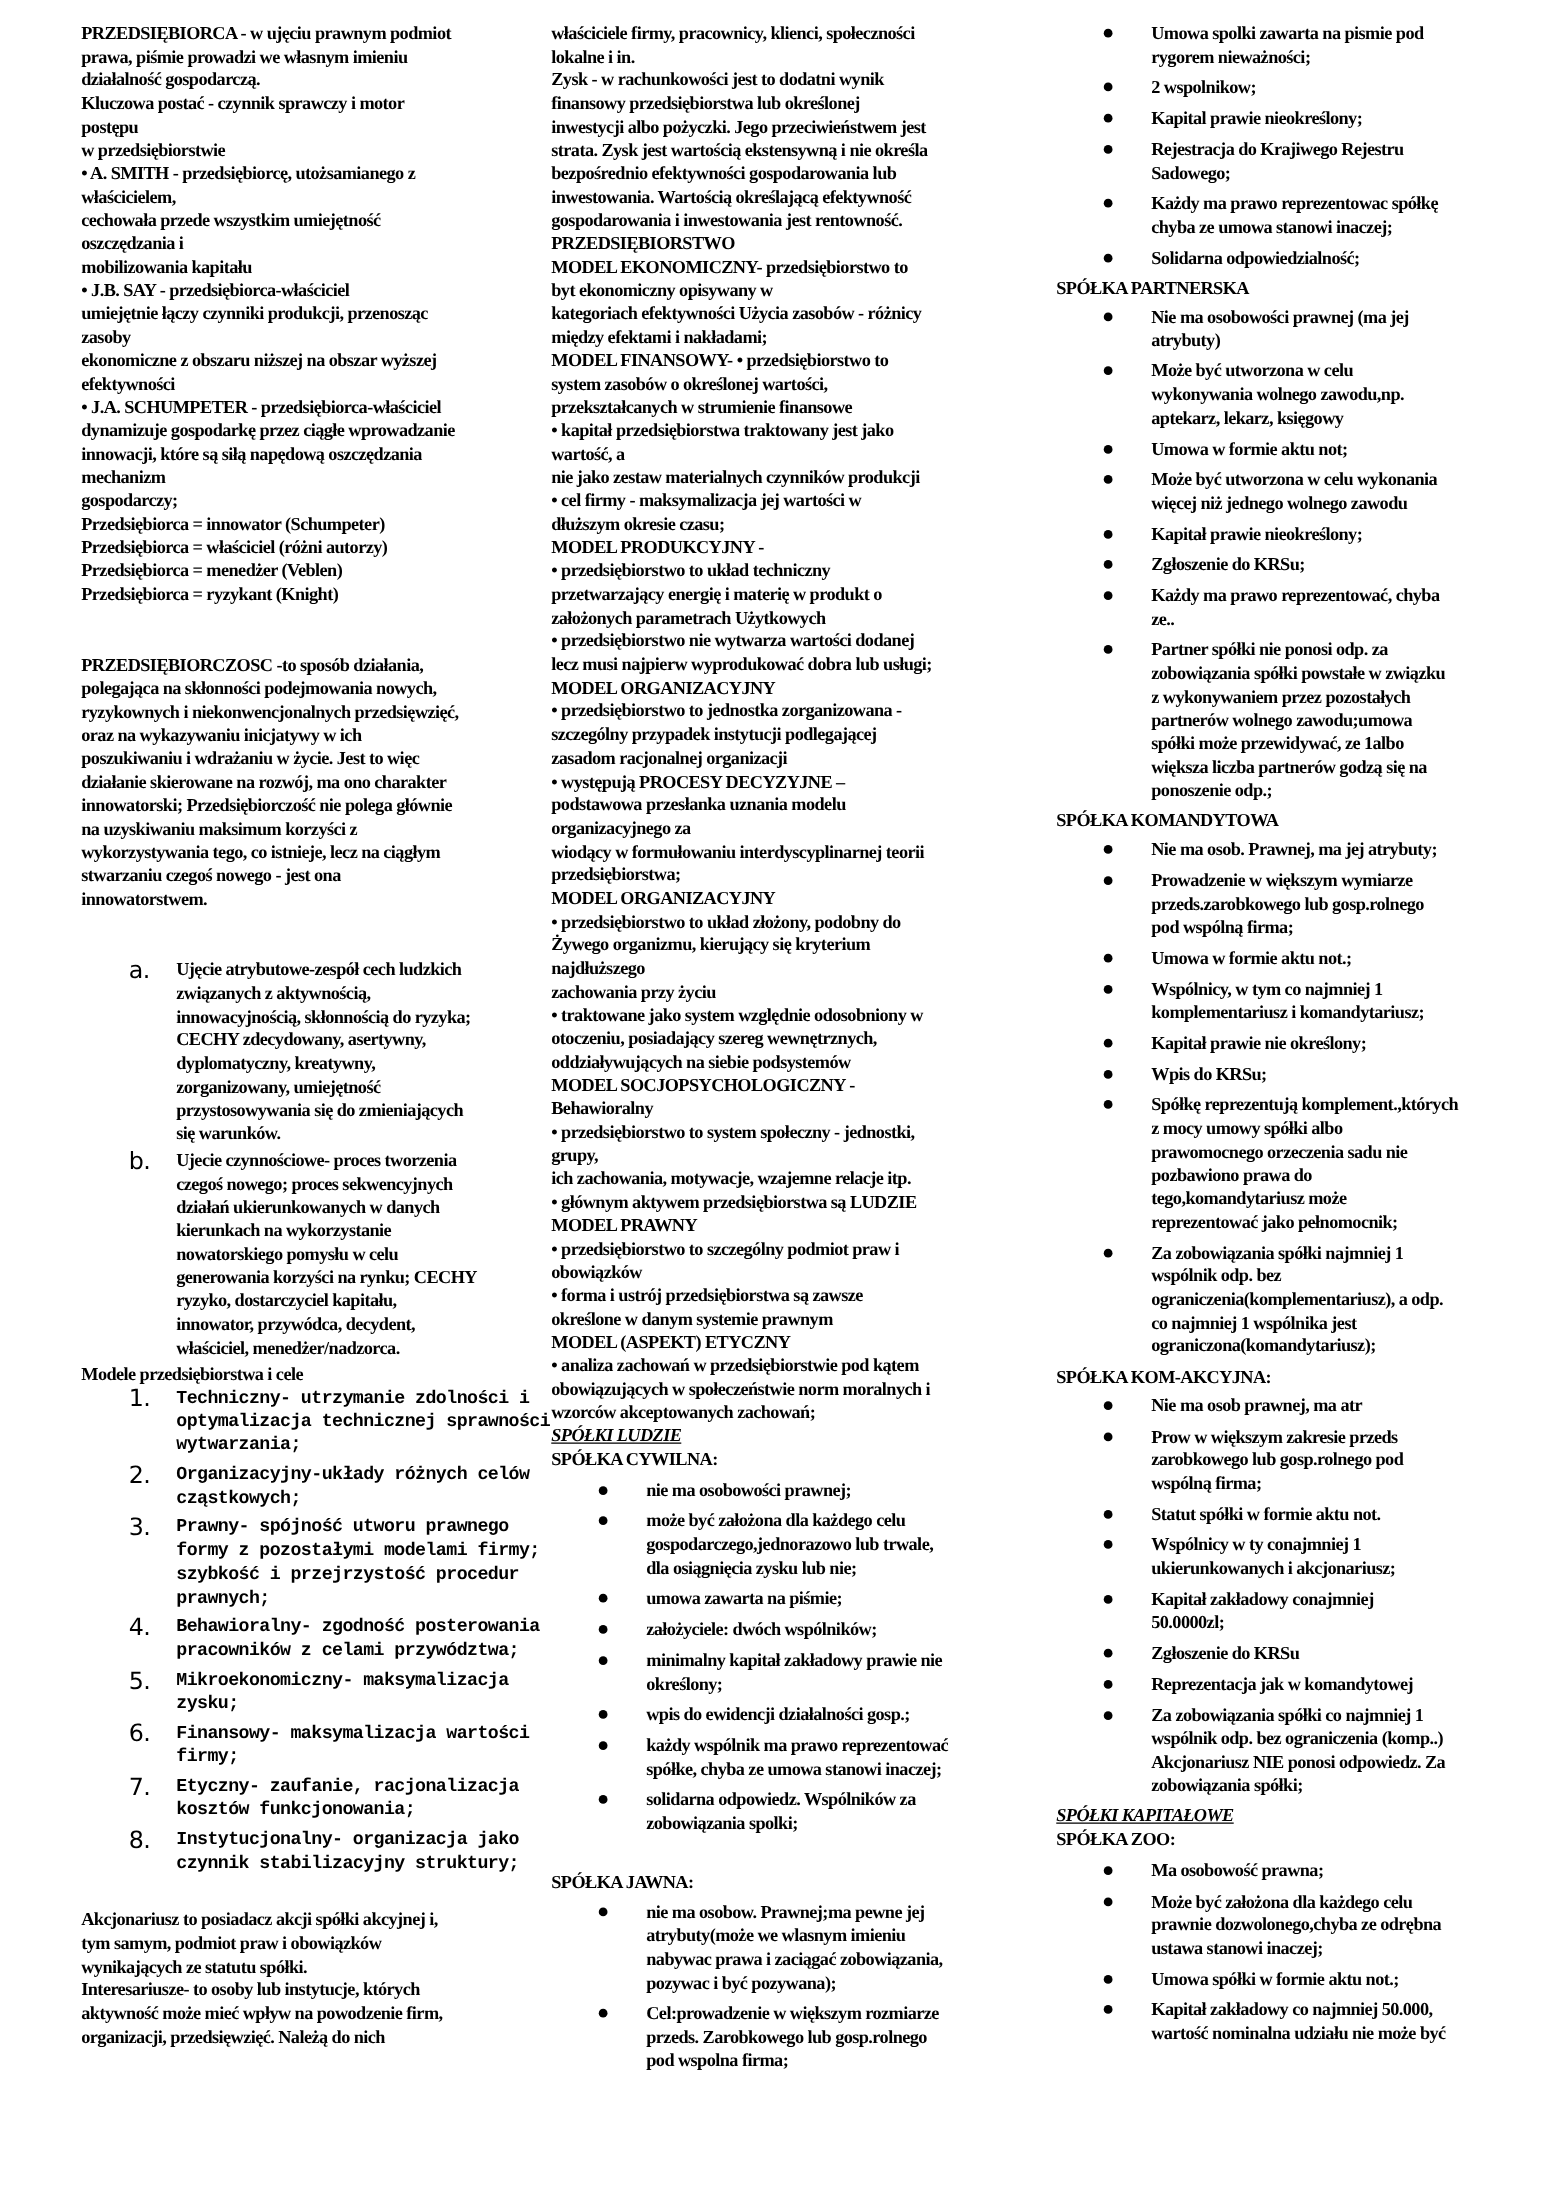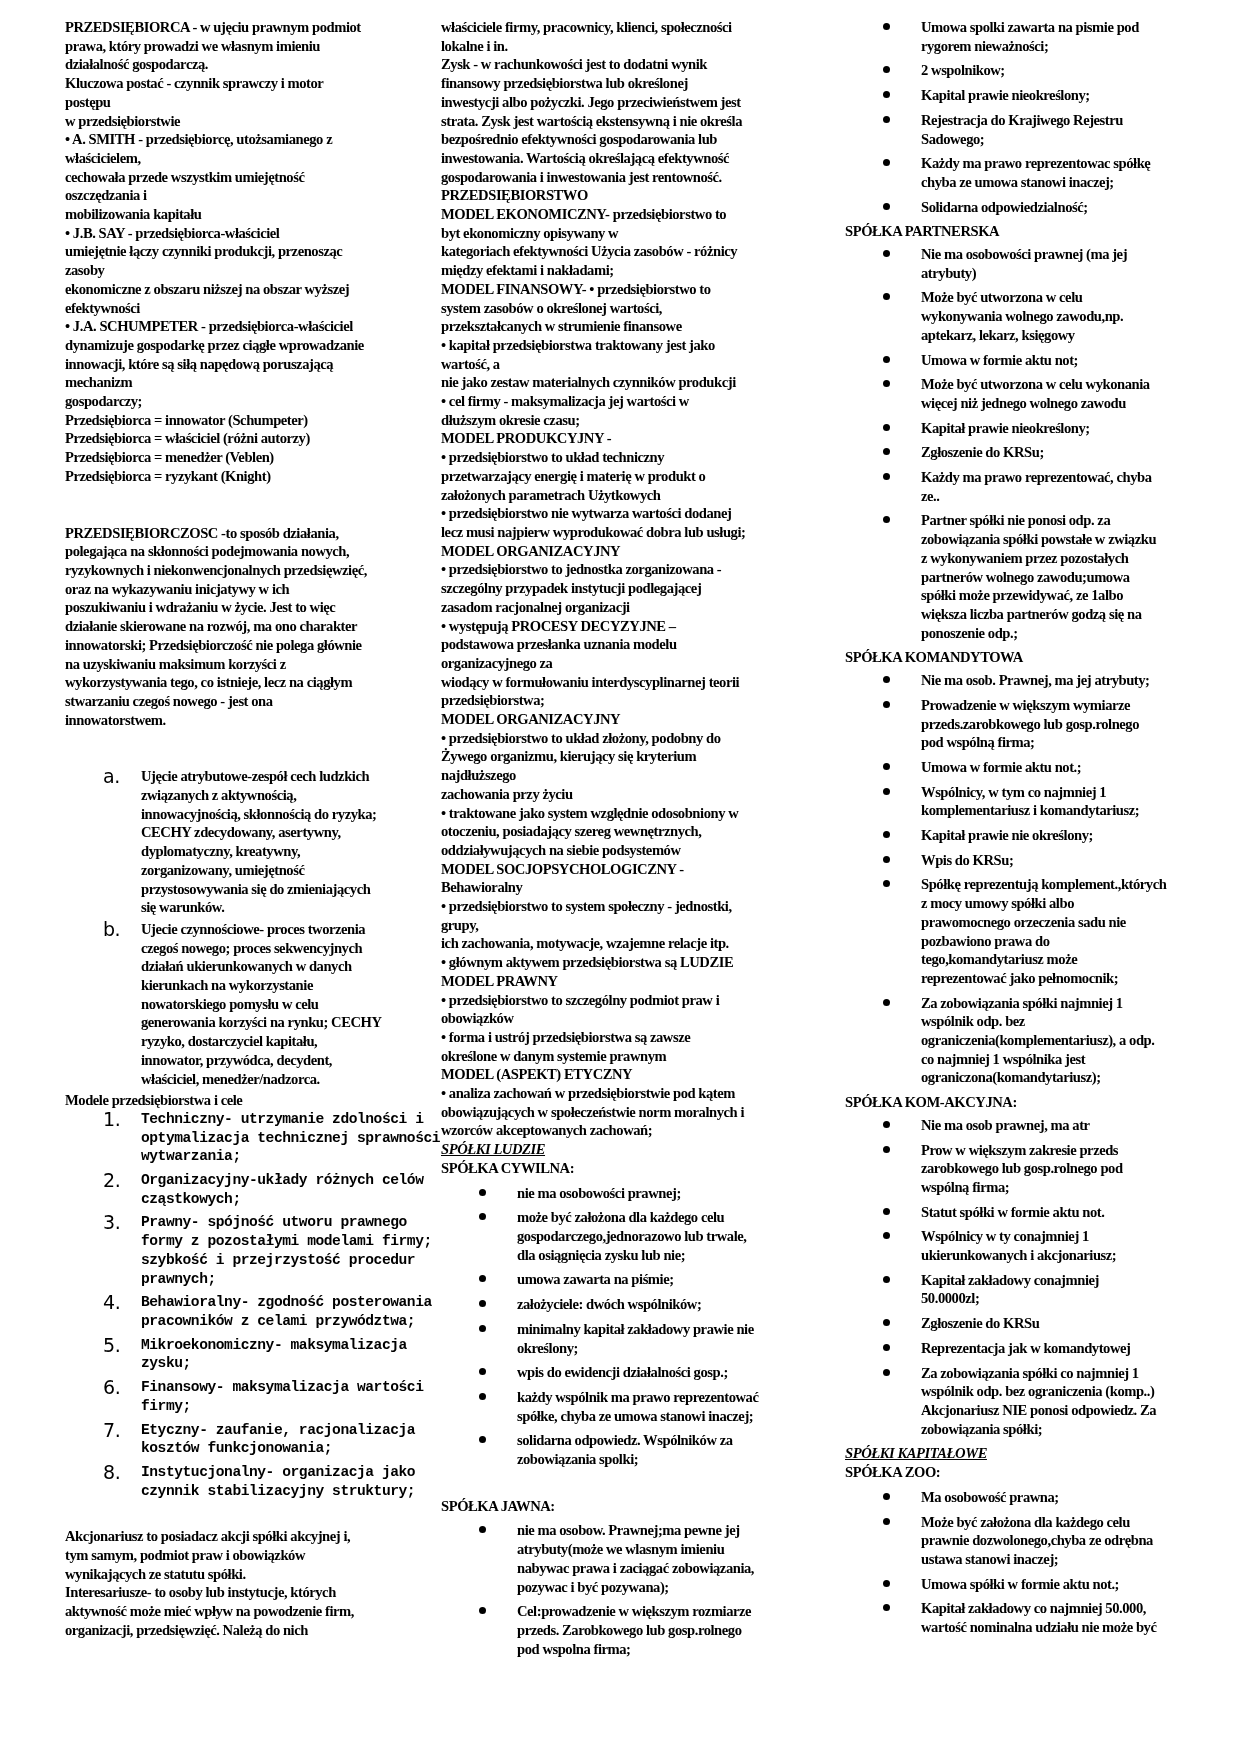--- a/index.html
+++ b/index.html
@@ -28,38 +28,38 @@
   .bul .tx { flex: 1; }
   .uital { font-style: italic; text-decoration: underline; }
   .heading { display: block; }
 </style>
 </head>
 <body>
 
 <div id="col1" class="col">
   <div class="p">
       <span class="line">PRZEDSIĘBIORCA - w ujęciu prawnym podmiot</span>
-      <span class="line">prawa, który prowadzi we własnym imieniu</span>
+      <span class="line">prawa, piśmie prowadzi we własnym imieniu</span>
       <span class="line">działalność gospodarczą.</span>
       <span class="line">Kluczowa postać - czynnik sprawczy i motor</span>
       <span class="line">postępu</span>
       <span class="line">w przedsiębiorstwie</span>
       <span class="line">• A. SMITH - przedsiębiorcę, utożsamianego z</span>
       <span class="line">właścicielem,</span>
       <span class="line">cechowała przede wszystkim umiejętność</span>
       <span class="line">oszczędzania i</span>
       <span class="line">mobilizowania kapitału</span>
       <span class="line">• J.B. SAY - przedsiębiorca-właściciel</span>
       <span class="line">umiejętnie łączy czynniki produkcji, przenosząc</span>
       <span class="line">zasoby</span>
       <span class="line">ekonomiczne z obszaru niższej na obszar wyższej</span>
       <span class="line">efektywności</span>
       <span class="line">• J.A. SCHUMPETER - przedsiębiorca-właściciel</span>
       <span class="line">dynamizuje gospodarkę przez ciągłe wprowadzanie</span>
-      <span class="line">innowacji, które są siłą napędową poruszającą</span>
+      <span class="line">innowacji, które są siłą napędową oszczędzania</span>
       <span class="line">mechanizm</span>
       <span class="line">gospodarczy;</span>
       <span class="line">Przedsiębiorca = innowator (Schumpeter)</span>
       <span class="line">Przedsiębiorca = właściciel (różni autorzy)</span>
       <span class="line">Przedsiębiorca = menedżer (Veblen)</span>
       <span class="line">Przedsiębiorca = ryzykant (Knight)</span>
     </div>
   <div class="gap-lg"></div>
   <div class="p">
       <span class="line">PRZEDSIĘBIORCZOSC -to sposób działania,</span>

